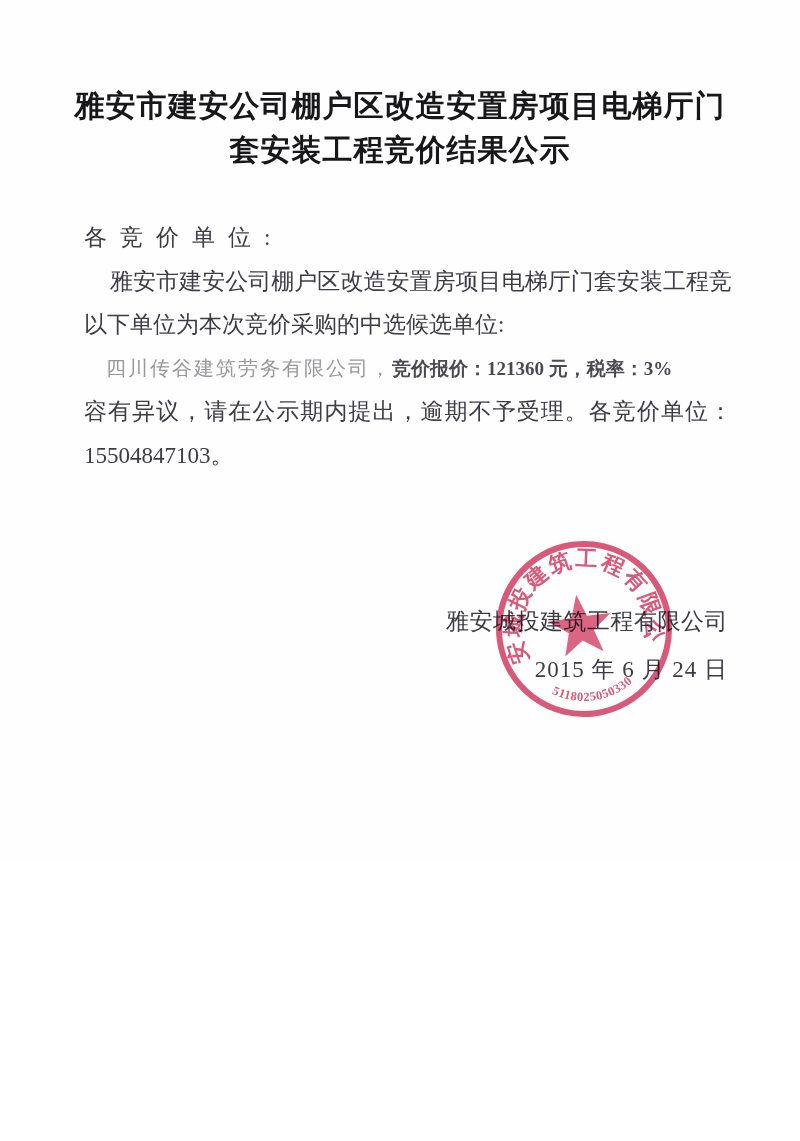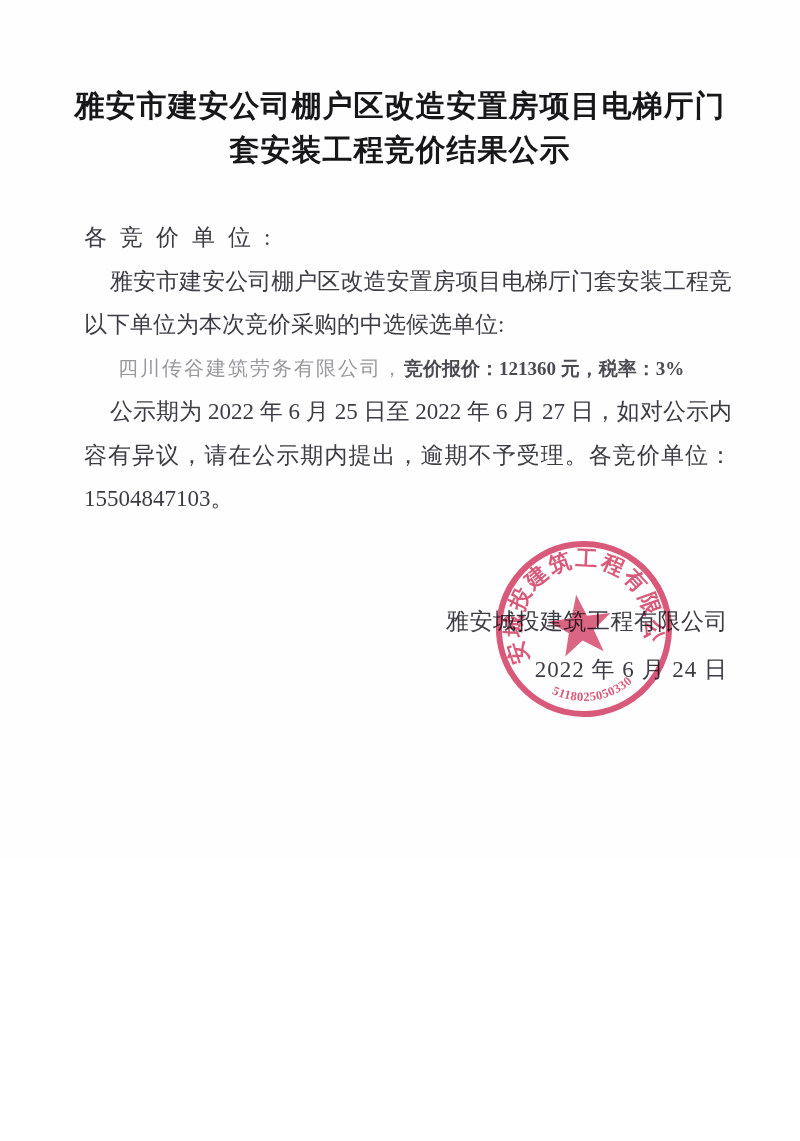--- a/index.html
+++ b/index.html
@@ -37,21 +37,21 @@
   }
   .l-just{
     white-space:normal;
     text-align:justify;
     text-align-last:justify;
     text-justify:inter-character;
   }
   .indent{padding-left:26px;}
   .salutation{letter-spacing:13px;}
   .winner-line{font-size:20px;padding-left:22px;}
-  .winner-company{color:var(--winner-company);letter-spacing:2px;margin-left:12px;}
+  .winner-company{color:var(--winner-company);letter-spacing:2px;}
   .winner-detail{color:var(--winner-detail);font-weight:600;font-size:19px;}
   .signature{
     position:absolute;top:606px;right:72px;
     text-align:right;
     font-size:23px;color:var(--body-text);
   }
   .sig-company{letter-spacing:0.5px;}
   .sig-date{margin-top:17px;letter-spacing:1px;}
   .stamp{
     position:absolute;left:489px;top:534px;
@@ -74,28 +74,27 @@
   <div class="title">
     <div>雅安市建安公司棚户区改造安置房项目电梯厅门</div>
     <div>套安装工程竞价结果公示</div>
   </div>
 
   <div class="body-block">
     <div class="bline salutation">各竞价单位:</div>
     <div class="bline l-just indent">雅安市建安公司棚户区改造安置房项目电梯厅门套安装工程竞</div>
     <div class="bline">以下单位为本次竞价采购的中选候选单位:</div>
     <div class="bline winner-line"><span class="winner-company">四川传谷建筑劳务有限公司，</span><span class="winner-detail">竞价报价：121360 元，税率：3%</span></div>
-    <div class="bline l-just indent">公示期为 2022 年 6 月 25 日至 2022 年 6 月 27 日，如对公示内</div>
     <div class="bline l-just">容有异议，请在公示期内提出，逾期不予受理。各竞价单位：</div>
     <div class="bline">15504847103。</div>
   </div>
 
   <div class="signature">
     <div class="sig-company">雅安城投建筑工程有限公司</div>
-    <div class="sig-date">2022 年 6 月 24 日</div>
+    <div class="sig-date">2015 年 6 月 24 日</div>
   </div>
 
   <div class="stamp">
     <svg width="190" height="190" viewBox="0 0 190 190">
       <circle cx="95" cy="95" r="85" fill="none" stroke="var(--stamp-color)" stroke-width="6"></circle>
       <path transform="translate(92,93)" d="M 0,-33 L 7.8,-10.7 L 31.4,-10.2 L 12.6,4.1 L 19.4,26.7 L 0,13.2 L -19.4,26.7 L -12.6,4.1 L -31.4,-10.2 L -7.8,-10.7 Z" fill="var(--stamp-color)" opacity="0.92"></path>
       <defs>
         <path id="arc-top" d="M 39.4 124.6 A 63 63 0 1 1 150.6 124.6" fill="none"></path>
         <path id="arc-bottom" d="M 53.7 154 A 72 72 0 0 0 136.3 154" fill="none"></path>
       </defs>

